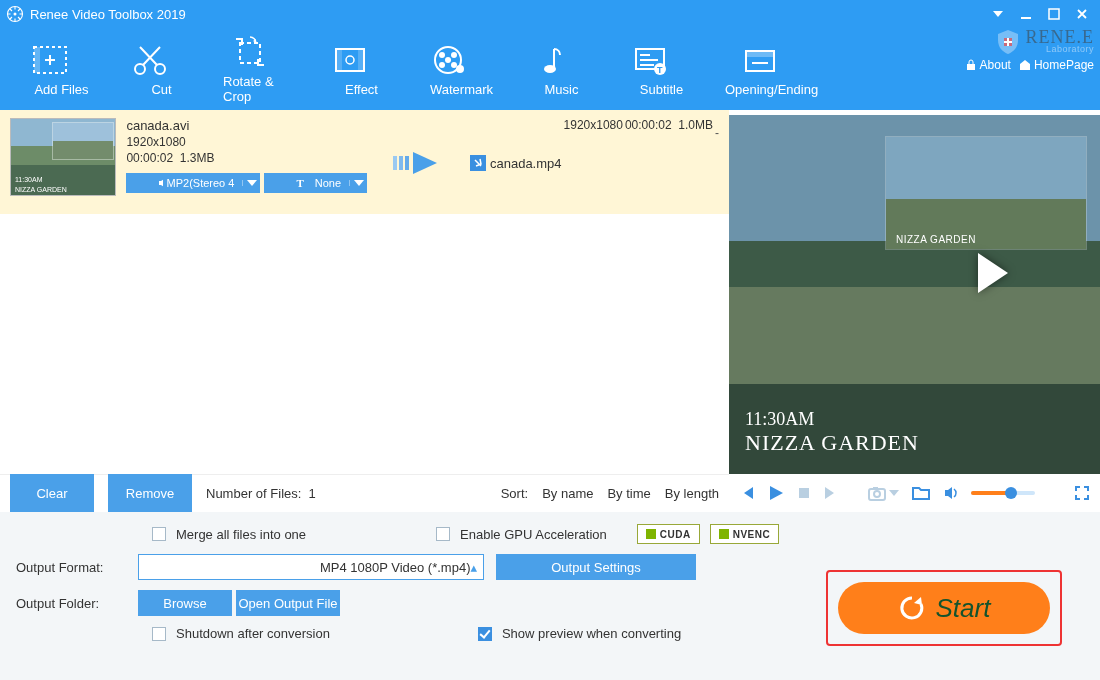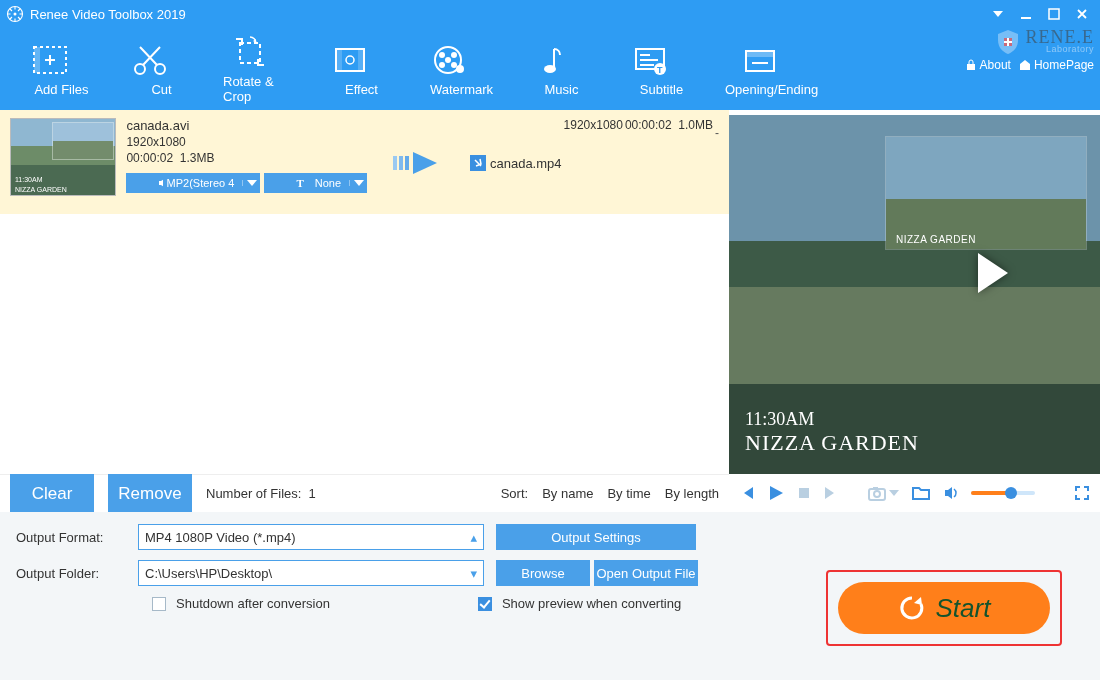--- a/index.html
+++ b/index.html
@@ -43,21 +43,21 @@
   .arrow-block { width: 100px; display: flex; align-items: center; justify-content: center; }
   .out-col { display: flex; flex-direction: row; font-size: 12px; color: #333; gap: 2px; }
   .out-name { display: flex; align-items: center; gap: 4px; font-size: 13px;}
   .mp4-badge { width: 16px; height: 16px; background: #3a8fe0; display: inline-flex; align-items: center; justify-content: center; }
   .dash { text-align: center; margin-top: 8px; font-size: 12px; color: #555;}
 
   .list-space { flex: 1; background: #fff; }
 
   
   .list-footer { height: 38px; display: flex; align-items: center; padding: 0 10px; gap: 14px; font-size: 13px; color: #333; background: #fff; border-top: 1px solid #eee;}
-  .btn-blue { background: #4aa0e9; color: #fff; height: 40px; min-width: 84px; display: flex; align-items: center; justify-content: center; font-size: 17px; }
+  .btn-blue { background: #4aa0e9; color: #fff; height: 40px; min-width: 84px; display: flex; align-items: center; justify-content: center; font-size: 13px; }
   .sort-group { margin-left: auto; display: flex; align-items: center; gap: 14px; }
 
   
   .preview { flex: 1; background: #000; position: relative; margin-top: 5px;}
   .pv-img { position: absolute; inset: 0; background: linear-gradient(#6c93aa 0 35%, #3d5a47 35% 48%, #667a5f 48% 75%, #32483a 75% 100%); }
   .pip { position: absolute; right: 14px; top: 22px; width: 200px; height: 112px; background: linear-gradient(#7ea6bf 0 55%, #627a5a 55% 100%); outline: 1px solid rgba(255,255,255,.25);}
   .pip-text { position: absolute; bottom: 4px; left: 10px; color: #fff; font-size: 10px; letter-spacing: .5px;}
   .play-big { position: absolute; right: 92px; top: 138px; width: 0; height: 0; border-left: 30px solid #fff; border-top: 20px solid transparent; border-bottom: 20px solid transparent; filter: drop-shadow(0 0 4px rgba(0,0,0,.5));}
   .pv-time { position: absolute; left: 16px; bottom: 44px; color: #fff; font-size: 18px; font-family: Georgia, serif;}
   .pv-title { position: absolute; left: 16px; bottom: 18px; color: #fff; font-size: 22px; font-family: Georgia, serif; letter-spacing: 1px;}
@@ -72,21 +72,21 @@
   .bottom { height: 168px; background: #f3f6f8; padding: 12px 16px 8px 16px; display: flex; gap: 10px; position: relative;}
   .opts-left { width: 800px; display: flex; flex-direction: column; gap: 10px; font-size: 13px; color: #333; }
   .row { display: flex; align-items: center; gap: 10px; }
   .cb { width: 14px; height: 14px; border: 1px solid #a6b9c8; background: #fff; display: inline-block;}
   .cb.checked { background: #3a8fe0; border-color: #3a8fe0; position: relative;}
   .cb.checked::after { content: ""; position: absolute; left: 3px; top: 0px; width: 4px; height: 8px; border: solid #fff; border-width: 0 2px 2px 0; transform: rotate(40deg);}
   .badge { height: 20px; padding: 0 8px; border: 1px solid #98a838; background: #fff; font-size: 10px; font-weight: bold; letter-spacing: .5px; display: flex; align-items: center; gap: 4px; color: #333;}
   .nv-dot { width: 10px; height: 10px; background: #7fb400; transform: rotate(0deg);}
   .form-row { display: flex; align-items: center; gap: 12px; }
   .lbl2 { width: 110px; }
-  .combo { width: 346px; height: 26px; border: 1px solid #4aa0e9; background: #fff; display: flex; align-items: center; padding: 0 6px; justify-content: space-between; font-size: 13px;}
+  .combo { width: 346px; height: 26px; border: 1px solid #4aa0e9; background: #fff; display: flex; align-items: center; padding: 0 6px; justify-content: flex-end; font-size: 13px;}
   .combo .caret { color: #4aa0e9; }
   .mini-btn { background: #4aa0e9; color: #fff; height: 26px; display: flex; align-items: center; justify-content: center; font-size: 13px;}
   .start-wrap { position: absolute; right: 38px; bottom: 34px; width: 236px; height: 76px; border: 2px solid #e33; border-radius: 4px; display: flex; align-items: center; justify-content: center;}
   .start-btn { width: 212px; height: 52px; background: #ff7f1a; border-radius: 26px; color: #14532d; display: flex; align-items: center; justify-content: center; gap: 10px; font-size: 26px; font-style: italic; }
 
   .tri-down { width: 0; height: 0; border-left: 5px solid transparent; border-right: 5px solid transparent; border-top: 6px solid currentColor; display: inline-block;}
 </style>
 </head>
 <body>
 
@@ -370,38 +370,51 @@
           <svg width="16" height="16">
             <path d="M2 6V2h4M14 10v4h-4M10 2h4v4M6 14H2v-4" stroke="#3a8fe0" stroke-width="2" fill="none"></path>
           </svg>
         </span>
     </div>
   </div>
 </div>
 
 <div class="bottom">
   <div class="opts-left">
+    <div class="row">
+      <span style="width:126px"></span>
+      <span class="cb"></span>
+      <span>Merge all files into one</span>
+      <span style="width:110px"></span>
+      <span class="cb"></span>
+      <span>Enable GPU Acceleration</span>
+      <span style="width:10px"></span>
+      <span class="badge">
+          <span class="nv-dot"></span>
+          <span>CUDA</span>
+        </span>
+      <span class="badge">
+          <span class="nv-dot"></span>
+          <span>NVENC</span>
+        </span>
+    </div>
 
     <div class="form-row">
       <span class="lbl2">Output Format:</span>
       <div class="combo">
         <span>MP4 1080P Video (*.mp4)</span>
         <span class="caret">▴</span>
       </div>
       <div class="mini-btn" style="width:200px">
           <span>Output Settings</span>
         </div>
     </div>
 
     <div class="form-row">
       <span class="lbl2">Output Folder:</span>
-      <div class="combo">
-        <span>C:\Users\HP\Desktop\</span>
-        <span class="caret">▾</span>
-      </div>
       <div class="mini-btn" style="width:94px">
           <span>Browse</span>
         </div>
       <div class="mini-btn" style="width:104px;margin-left:-8px">
           <span>Open Output File</span>
         </div>
     </div>
 
     <div class="row">
       <span style="width:126px"></span>

